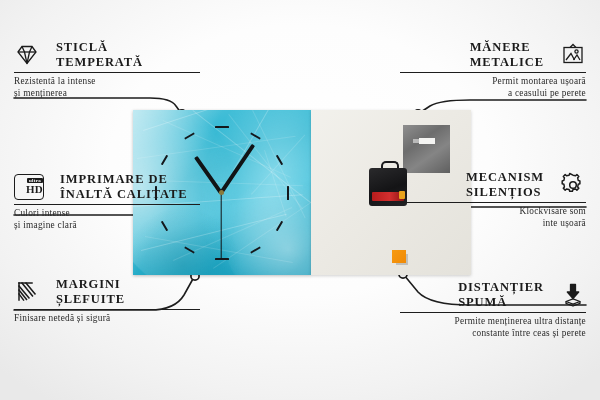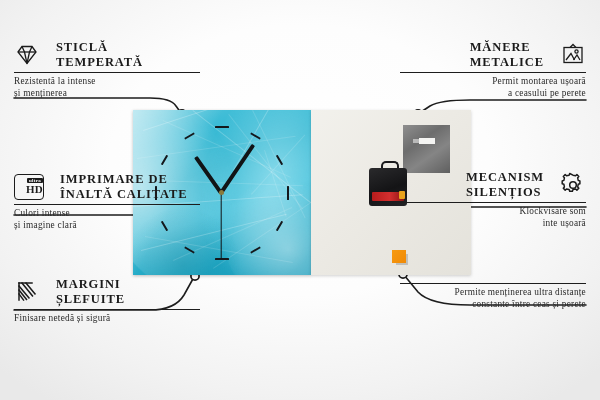--- a/index.html
+++ b/index.html
@@ -296,20 +296,35 @@
       </span>
     </div>
     <div class="rule"></div>
     <div class="sub">
       <div>Klockvisare som</div>
       <div>inte ușoară</div>
     </div>
   </div>
 
   <div class="feat right" id="f-spacer">
+    <div class="head">
+      <div class="ttl">
+        <div>DISTANȚIER</div>
+        <div>SPUMĂ</div>
+      </div>
+      <span class="ico">
+        <svg viewBox="0 0 26 26">
+            <g stroke="#1b1b1b" stroke-width="1.3" fill="none" stroke-linejoin="round">
+          <path d="M10.5 2.5 h5 v7.5 h3.2 L13 16.5 L7.3 10 h3.2 z" fill="#1b1b1b"></path>
+          <path d="M6 19.5 L13 16.8 L20 19.5 L13 22.2 Z"></path>
+          <path d="M6 19.5 v1.8 L13 24 l7 -2.7 v-1.8"></path>
+        </g>
+          </svg>
+      </span>
+    </div>
     <div class="rule"></div>
     <div class="sub">
       <div>Permite menținerea ultra distanțe</div>
       <div>constante între ceas și perete</div>
     </div>
   </div>
 
 </div>
 
 </body></html>

